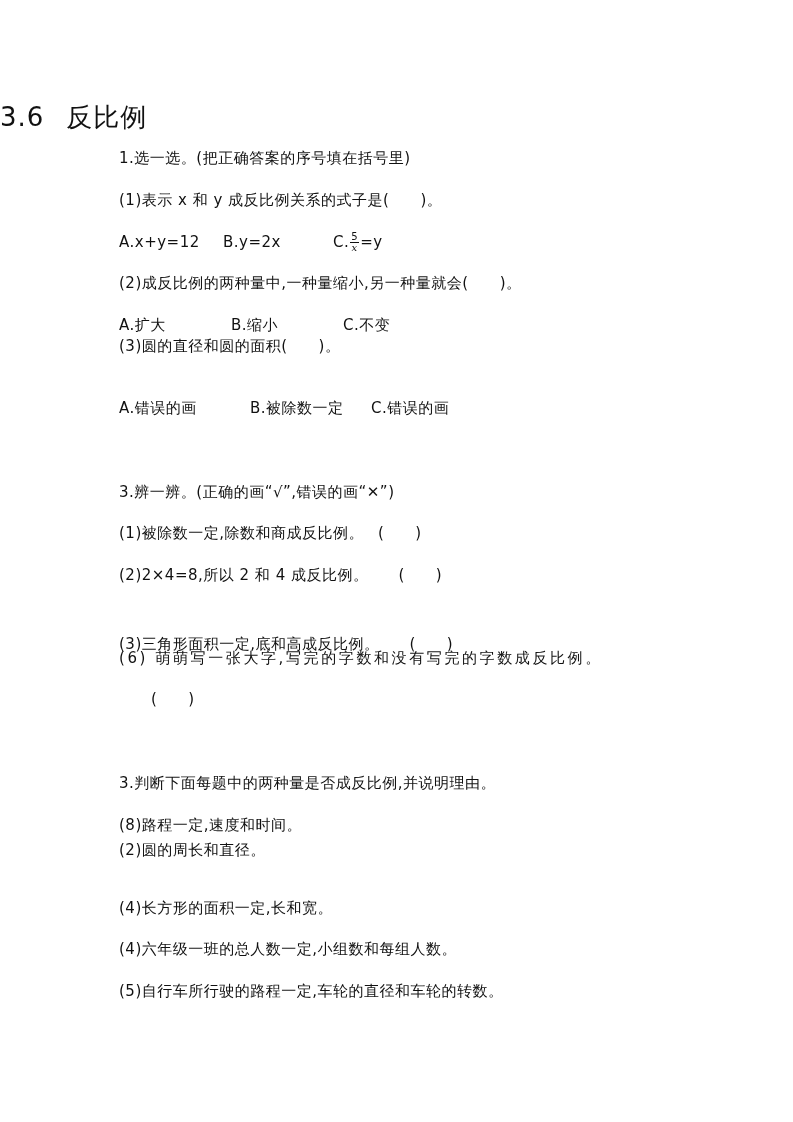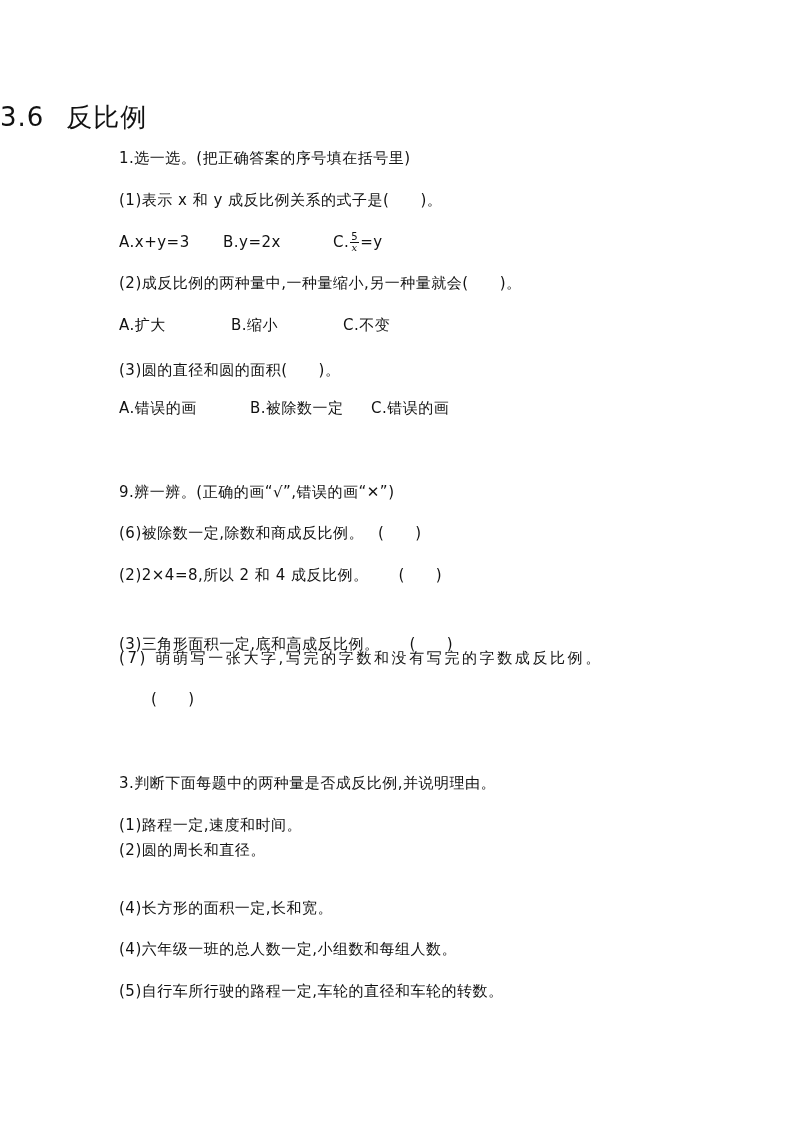--- a/index.html
+++ b/index.html
@@ -62,56 +62,56 @@
 
   <div class="title">
     <span class="num">3.6</span><span>反比例</span>
   </div>
 
   <div class="line" style="top:148px">1.选一选。(把正确答案的序号填在括号里)</div>
 
   <div class="line" style="top:190px">(1)表示 x 和 y 成反比例关系的式子是(　　)。</div>
 
   <div class="line" style="top:232px">
-    <span class="opt" style="width:104px">A.x+y=3</span><span class="opt" style="width:110px">B.y=2x</span><span class="opt"><span>C.</span><span class="frac"><span class="n">5</span><span class="d">x</span></span><span>=y</span></span>
+    <span class="opt" style="width:104px">A.x+y=12</span><span class="opt" style="width:110px">B.y=2x</span><span class="opt"><span>C.</span><span class="frac"><span class="n">5</span><span class="d">x</span></span><span>=y</span></span>
   </div>
 
   <div class="line" style="top:273px">(2)成反比例的两种量中,一种量缩小,另一种量就会(　　)。</div>
 
   <div class="line" style="top:315px">
     <span class="opt" style="width:112px">A.扩大</span><span class="opt" style="width:112px">B.缩小</span><span class="opt">C.不变</span>
   </div>
 
-  <div class="line" style="top:360px">(3)圆的直径和圆的面积(　　)。</div>
+  <div class="line" style="top:336px">(3)圆的直径和圆的面积(　　)。</div>
 
   <div class="line" style="top:398px">
     <span class="opt" style="width:131px">A.错误的画</span><span class="opt" style="width:121px">B.被除数一定</span><span class="opt">C.错误的画</span>
   </div>
 
-  <div class="line" style="top:482px">9.辨一辨。(正确的画“√”,错误的画“✕”)</div>
+  <div class="line" style="top:482px">3.辨一辨。(正确的画“√”,错误的画“✕”)</div>
 
   <div class="line" style="top:523px">
-    <span>(6)被除数一定,除数和商成反比例。</span><span class="paren" style="margin-left:14px">(　　)</span>
+    <span>(1)被除数一定,除数和商成反比例。</span><span class="paren" style="margin-left:14px">(　　)</span>
   </div>
 
   <div class="line" style="top:565px">
     <span>(2)2×4=8,所以 2 和 4 成反比例。</span><span class="paren" style="margin-left:30px">(　　)</span>
   </div>
 
   <div class="line" style="top:634px">
     <span>(3)三角形面积一定,底和高成反比例。</span><span class="paren" style="margin-left:30px">(　　)</span>
   </div>
 
   <div class="line" style="top:648px; letter-spacing:2.6px">
-    <span>(7) 萌萌写一张大字,写完的字数和没有写完的字数成反比例。</span>
+    <span>(6) 萌萌写一张大字,写完的字数和没有写完的字数成反比例。</span>
   </div>
   <div class="line" style="top:689px; left:151px">
     <span class="paren">(　　)</span>
   </div>
 
   <div class="line" style="top:773px">3.判断下面每题中的两种量是否成反比例,并说明理由。</div>
-  <div class="line" style="top:815px">(1)路程一定,速度和时间。</div>
+  <div class="line" style="top:815px">(8)路程一定,速度和时间。</div>
   <div class="line" style="top:840px">(2)圆的周长和直径。</div>
   <div class="line" style="top:898px">(4)长方形的面积一定,长和宽。</div>
   <div class="line" style="top:939px">(4)六年级一班的总人数一定,小组数和每组人数。</div>
   <div class="line" style="top:981px">(5)自行车所行驶的路程一定,车轮的直径和车轮的转数。</div>
 
 </div>
 
 </body></html>

